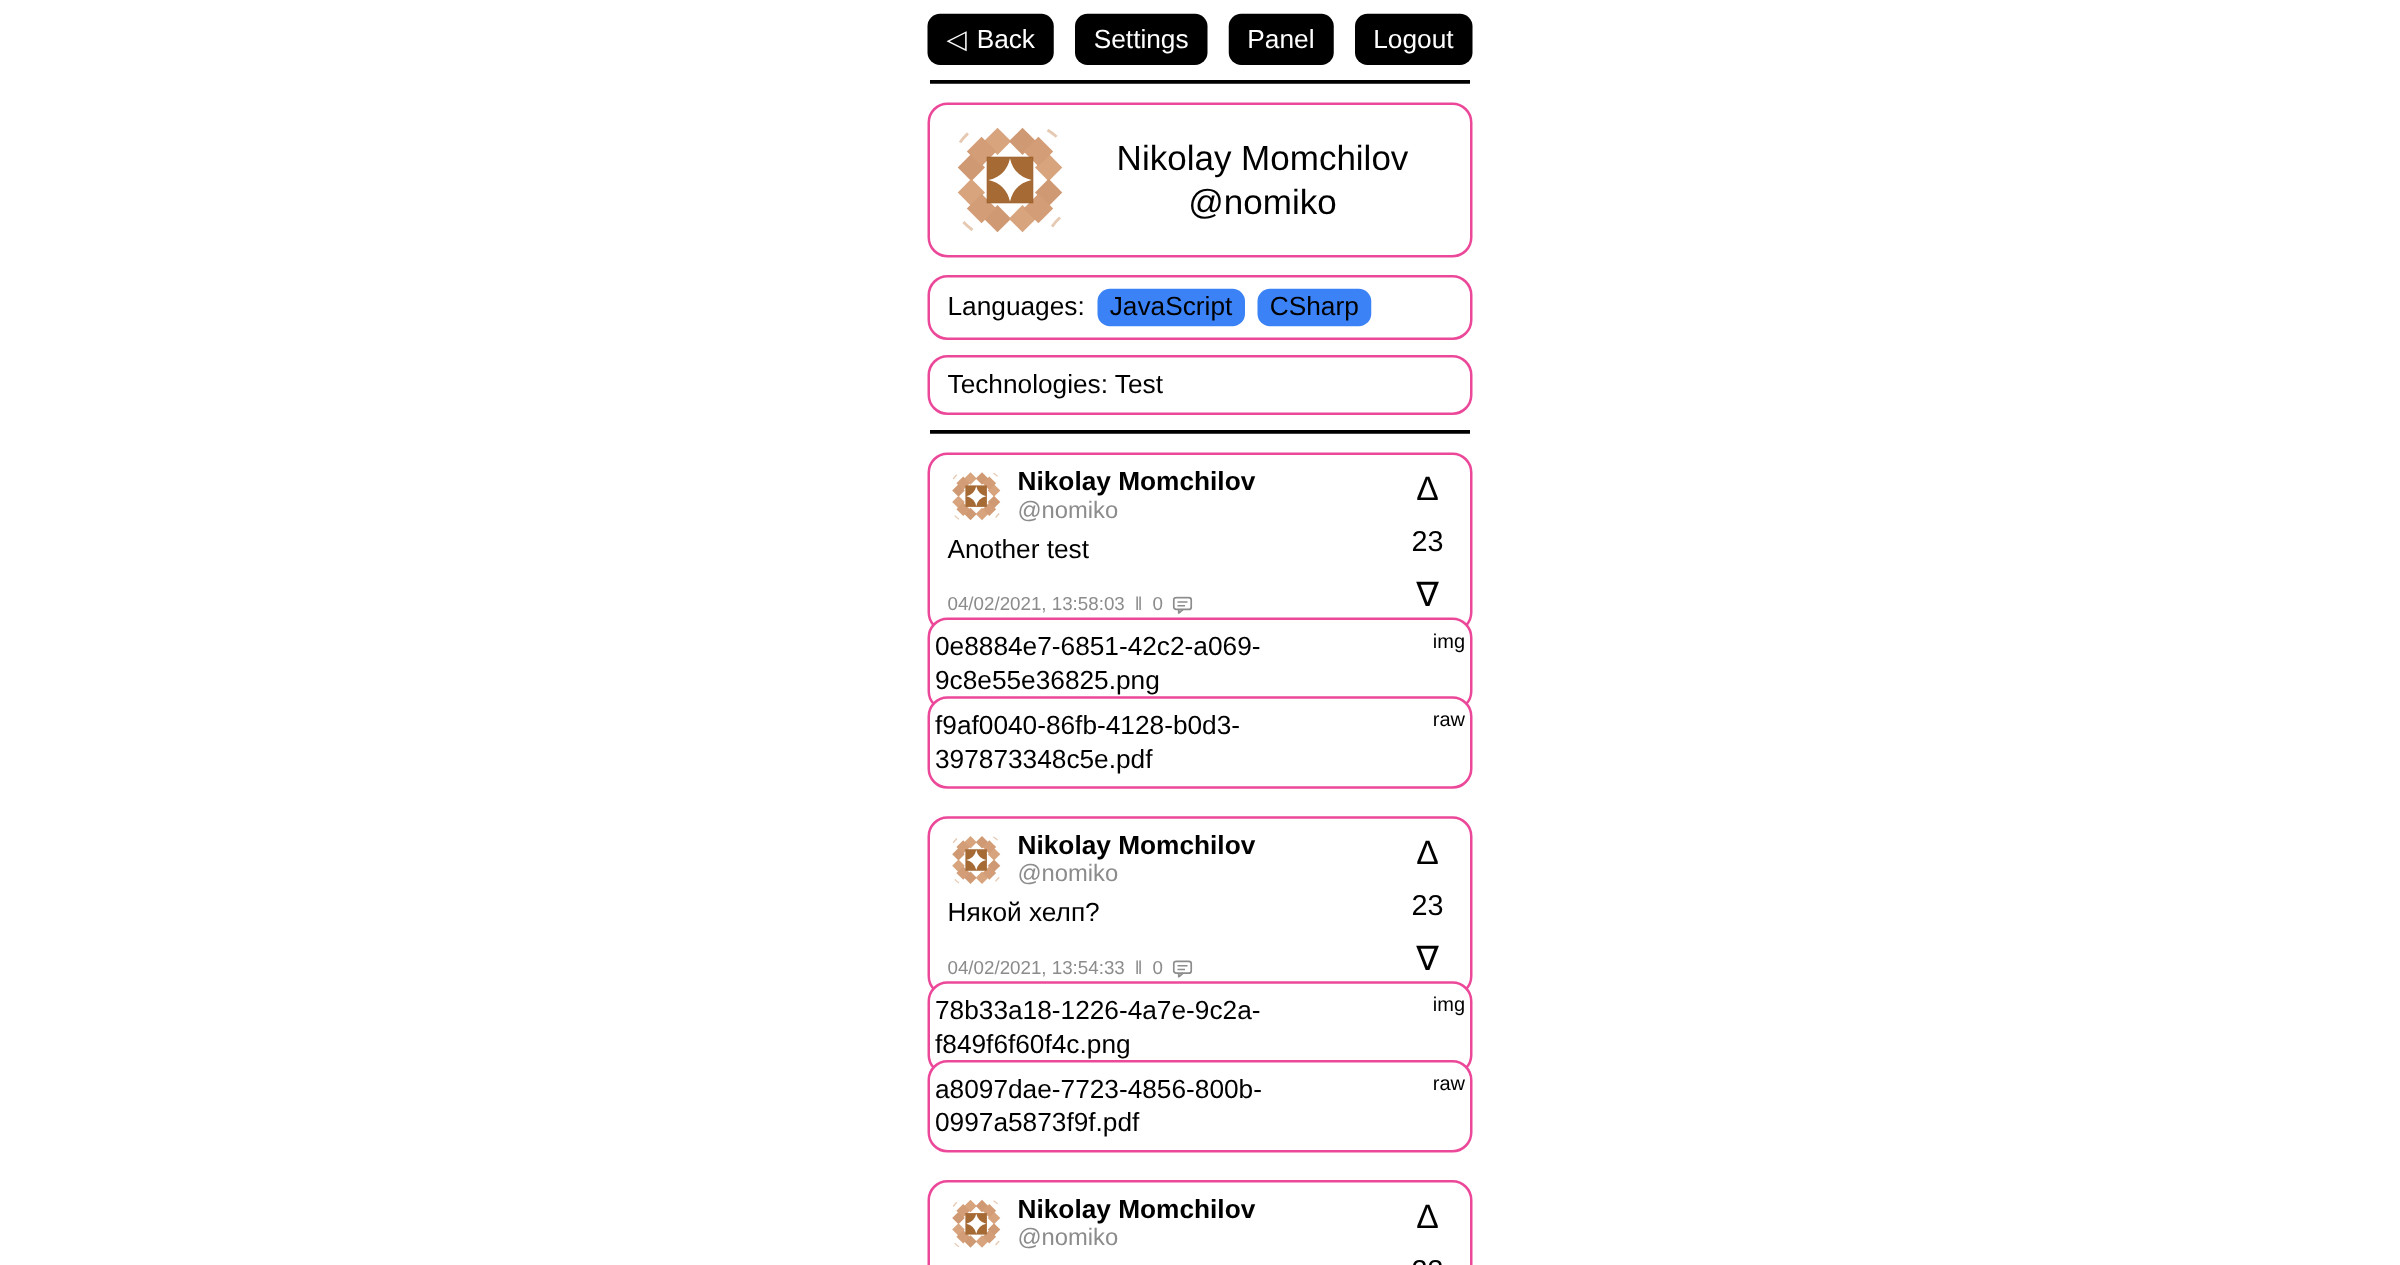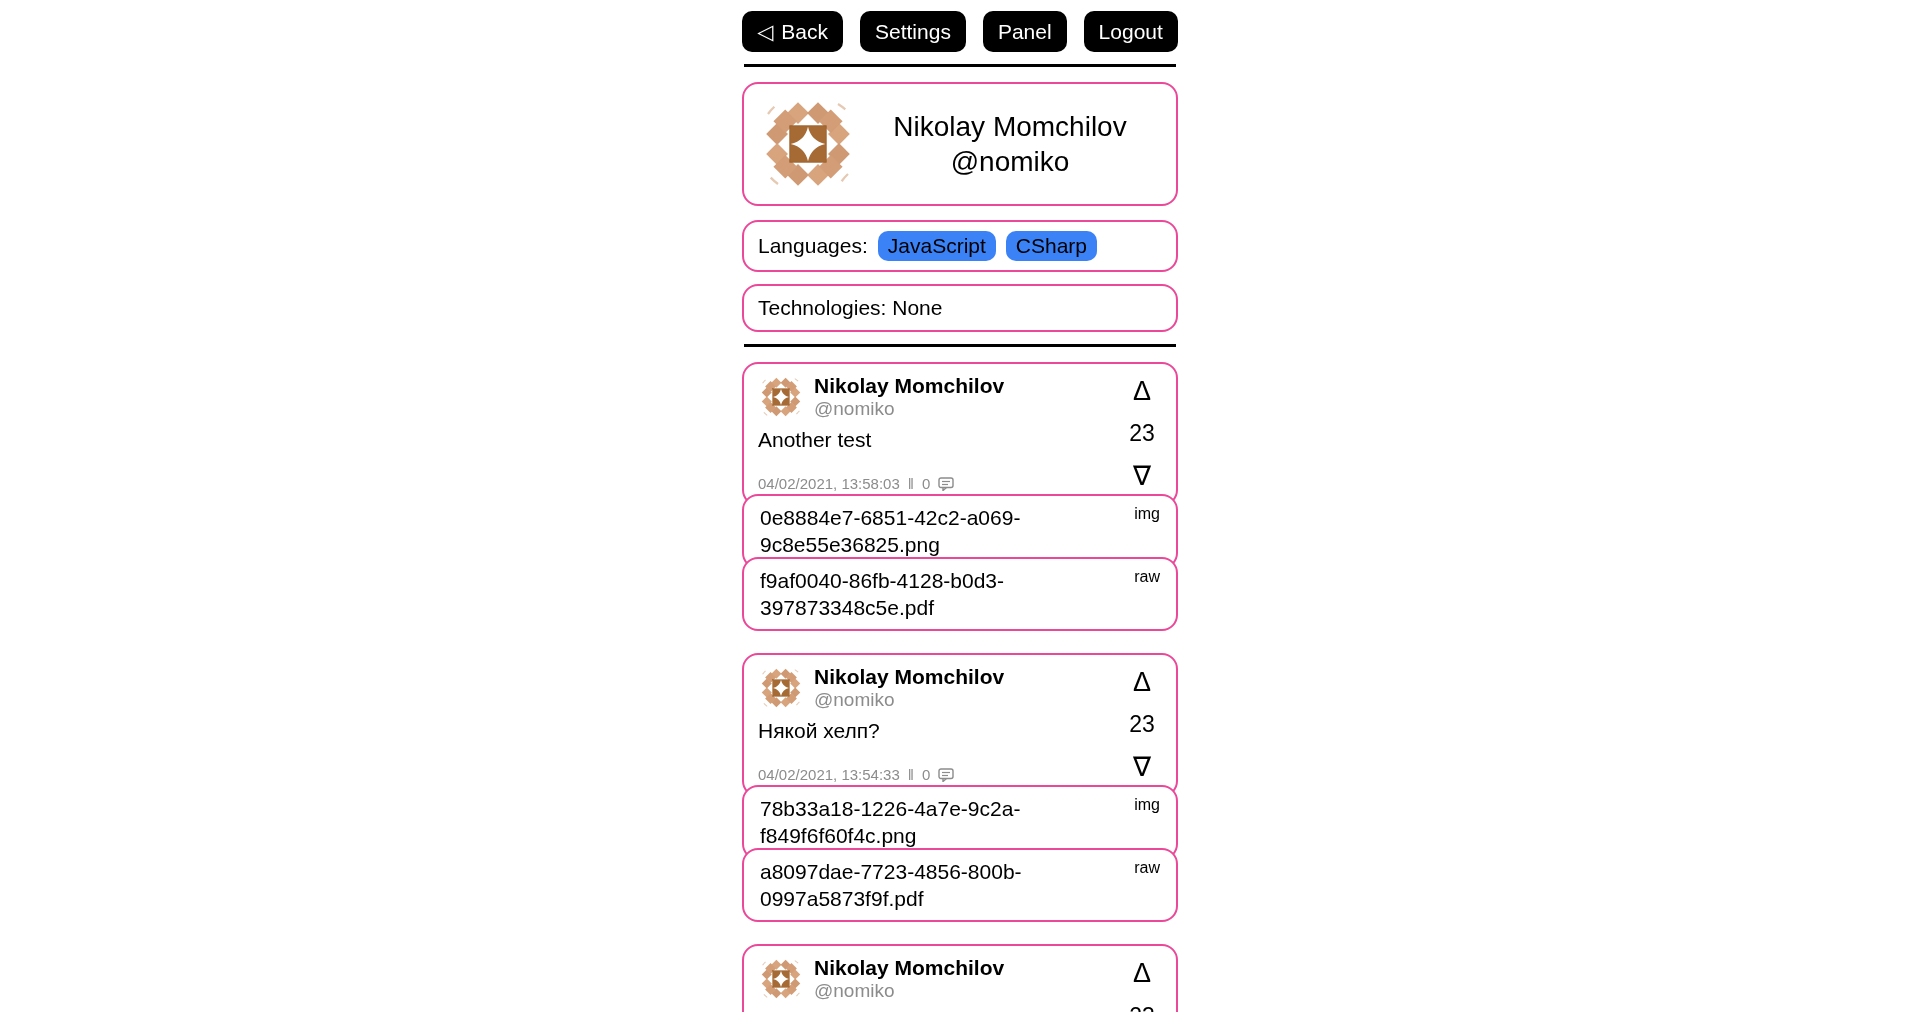--- a/index.html
+++ b/index.html
@@ -64,21 +64,21 @@
   .vote-col {
     display: flex; flex-direction: column; align-items: center;
     justify-content: space-between; padding: 4px 10px 2px 0;
     min-width: 38px;
   }
   .vote-arrow { font-size: 27px; line-height: 1; cursor: pointer; }
   .vote-count { font-size: 23px; line-height: 1.2; }
   .attachment {
     position: relative; margin-top: -12px;
     display: flex; justify-content: space-between; align-items: flex-start;
-    padding: 8px 16px; font-size: 21px; line-height: 1.3;
+    padding: 8px 4px; font-size: 21px; line-height: 1.3;
     cursor: pointer;
   }
   .filename { width: 312px; }
   .file-type { font-size: 16px; }
   .comment-icon svg { display: block; }
 </style>
 </head>
 <body>
 
 <svg width="0" height="0" style="position:absolute">
@@ -142,21 +142,21 @@
     </div>
   </div>
 
   <div class="card info-card">
     <span>Languages:</span>
     <span class="tag">JavaScript</span>
     <span class="tag">CSharp</span>
   </div>
 
   <div class="card info-card">
-    <span>Technologies: None</span>
+    <span>Technologies: Test</span>
   </div>
 
   <hr class="sep">
 
   <div class="post-group">
     <div class="card post-card">
       <div class="post-main">
         <div class="post-top">
           <svg class="avatar-sm">
               <use href="#identicon"></use>

